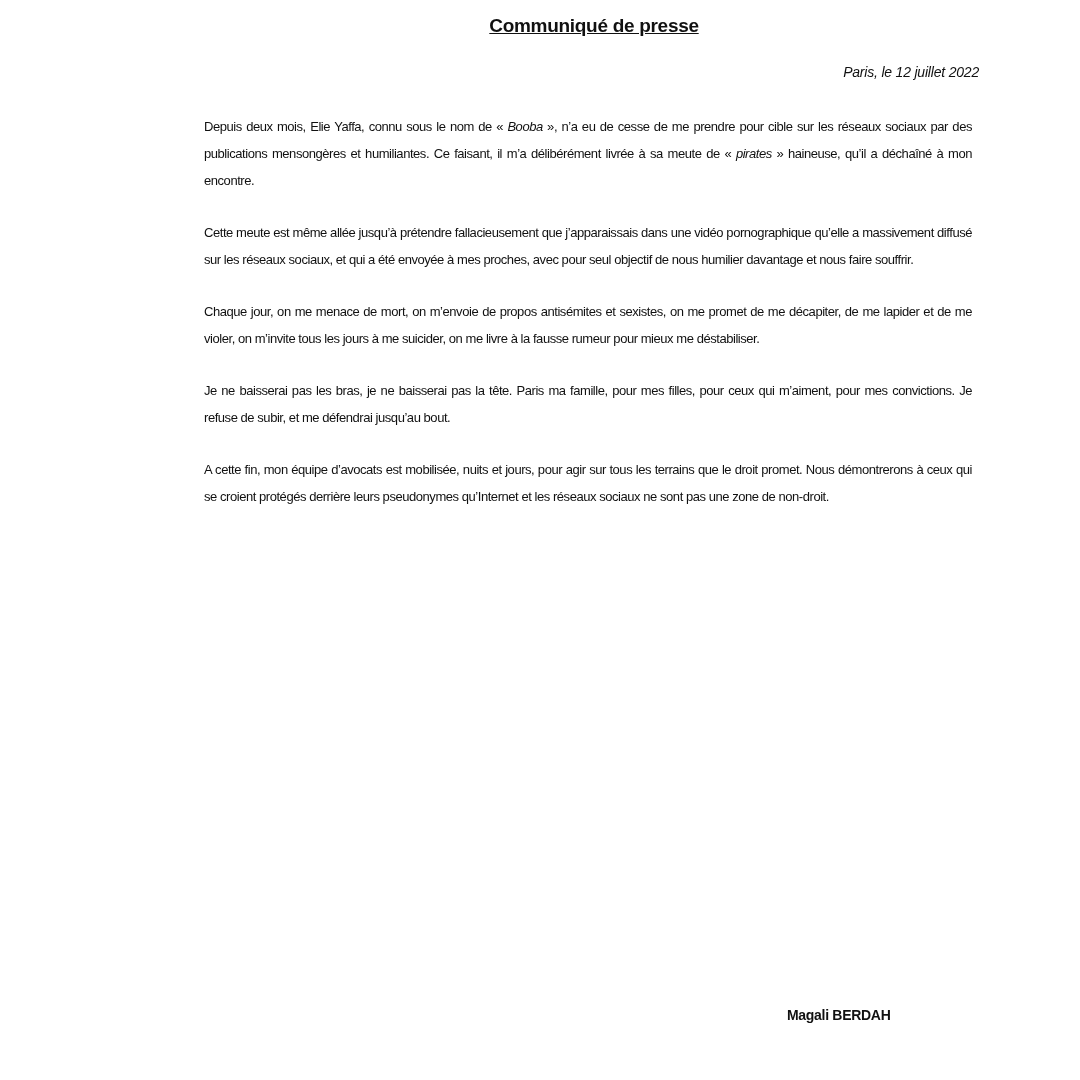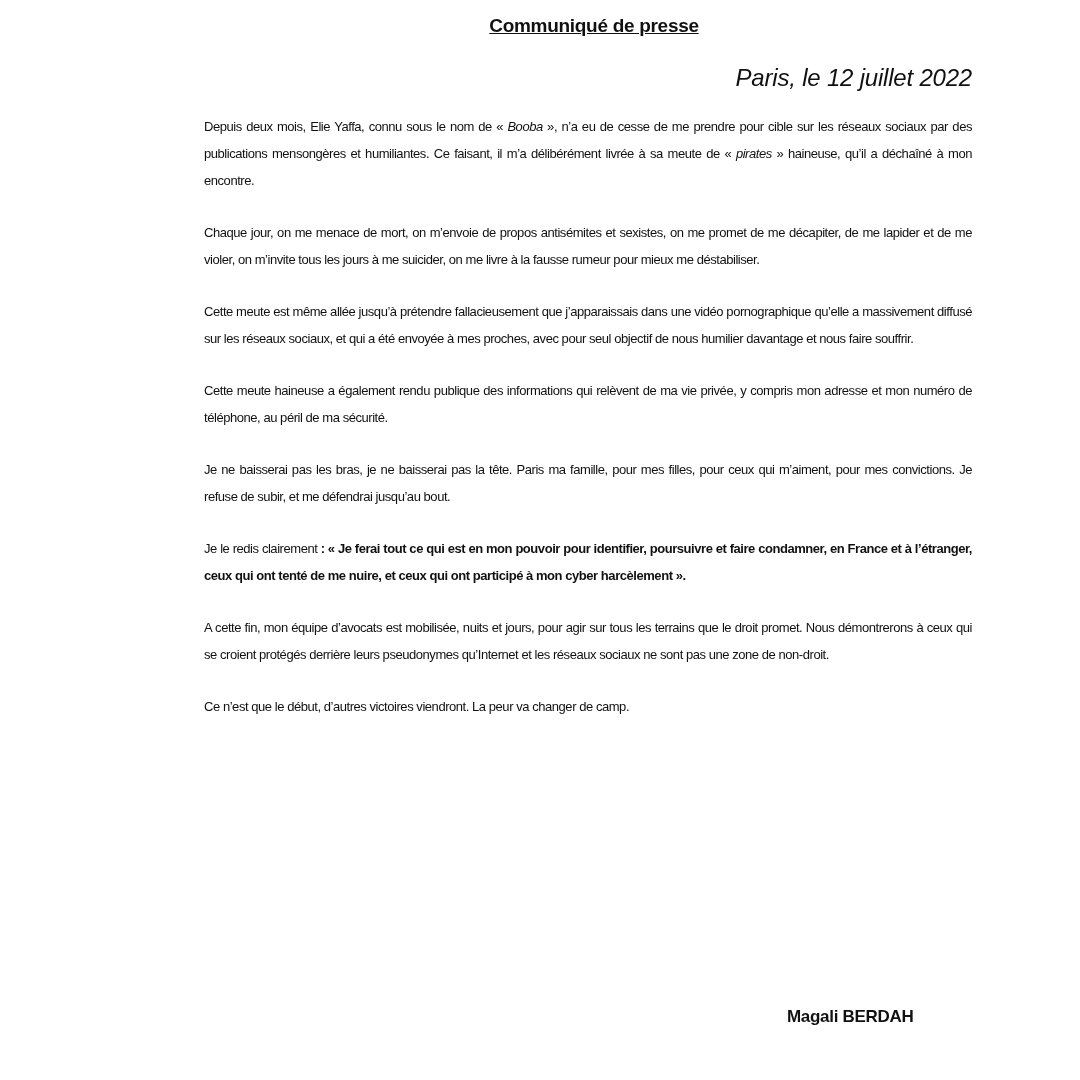--- a/index.html
+++ b/index.html
@@ -6,57 +6,54 @@
   body {
     width: 1080px; height: 1080px; position: relative; overflow: hidden;
     font-family: "Liberation Sans", sans-serif; color: #111111;
   }
   .page { position: absolute; left: 0; top: 0; width: 1080px; height: 1080px; margin-left: 32px; }
   .title {
     position: absolute; top: 15px; left: 0; width: 1124px; text-align: center;
     font-weight: bold; font-size: 19px; text-decoration: underline; letter-spacing: -0.3px;
   }
   .dateline {
-    position: absolute; top: 64px; right: 140px; font-style: italic; font-size: 24px;
+    position: absolute; top: 64px; right: 133px; font-style: italic; font-size: 14px;
     letter-spacing: -0.2px;
   }
   .body {
     position: absolute; left: 172px; top: 113px; width: 768px;
     font-size: 13px; line-height: 27px; letter-spacing: -0.45px;
   }
   .para { margin: 0 0 25px 0; text-align: justify; }
   .para.p2 { margin-bottom: 25px; }
   .b { font-weight: bold; }
   .i { font-style: italic; }
   .signature {
-    position: absolute; top: 1007px; left: 755px; font-weight: bold; font-size: 17px;
+    position: absolute; top: 1007px; left: 755px; font-weight: bold; font-size: 14px;
     letter-spacing: -0.3px;
   }
 </style>
 </head>
 <body>
 
 <div class="page">
   <div class="title">Communiqué de presse</div>
   <div class="dateline">Paris, le 12 juillet 2022</div>
 
   <div class="body">
     <p class="para"><span>Depuis deux mois, Elie Yaffa, connu sous le nom de « </span><span class="i">Booba</span><span> », n’a eu de cesse de me prendre pour cible sur les réseaux sociaux par des publications mensongères et humiliantes. Ce faisant, il m’a délibérément livrée à sa meute de « </span><span class="i">pirates</span><span> » haineuse, qu’il a déchaîné à mon encontre.</span></p>
 
 
+    <p class="para">Cette meute est même allée jusqu’à prétendre fallacieusement que j’apparaissais dans une vidéo pornographique qu’elle a massivement diffusé sur les réseaux sociaux, et qui a été envoyée à mes proches, avec pour seul objectif de nous humilier davantage et nous faire souffrir.</p>
+
     <p class="para">Chaque jour, on me menace de mort, on m’envoie de propos antisémites et sexistes, on me promet de me décapiter, de me lapider et de me violer, on m’invite tous les jours à me suicider, on me livre à la fausse rumeur pour mieux me déstabiliser.</p>
 
-    <p class="para">Cette meute est même allée jusqu’à prétendre fallacieusement que j’apparaissais dans une vidéo pornographique qu’elle a massivement diffusé sur les réseaux sociaux, et qui a été envoyée à mes proches, avec pour seul objectif de nous humilier davantage et nous faire souffrir.</p>
-
-    <p class="para">Cette meute haineuse a également rendu publique des informations qui relèvent de ma vie privée, y compris mon adresse et mon numéro de téléphone, au péril de ma sécurité.</p>
 
     <p class="para">Je ne baisserai pas les bras, je ne baisserai pas la tête. Paris ma famille, pour mes filles, pour ceux qui m’aiment, pour mes convictions. Je refuse de subir, et me défendrai jusqu’au bout.</p>
 
-    <p class="para"><span>Je le redis clairement </span><span class="b">: « Je ferai tout ce qui est en mon pouvoir pour identifier, poursuivre et faire condamner, en France et à l’étranger, ceux qui ont tenté de me nuire, et ceux qui ont participé à mon cyber harcèlement ».</span></p>
 
     <p class="para">A cette fin, mon équipe d’avocats est mobilisée, nuits et jours, pour agir sur tous les terrains que le droit promet. Nous démontrerons à ceux qui se croient protégés derrière leurs pseudonymes qu’Internet et les réseaux sociaux ne sont pas une zone de non-droit.</p>
 
 
-    <p class="para">Ce n’est que le début, d’autres victoires viendront. La peur va changer de camp.</p>
   </div>
 
   <div class="signature">Magali BERDAH</div>
 </div>
 
 </body></html>

